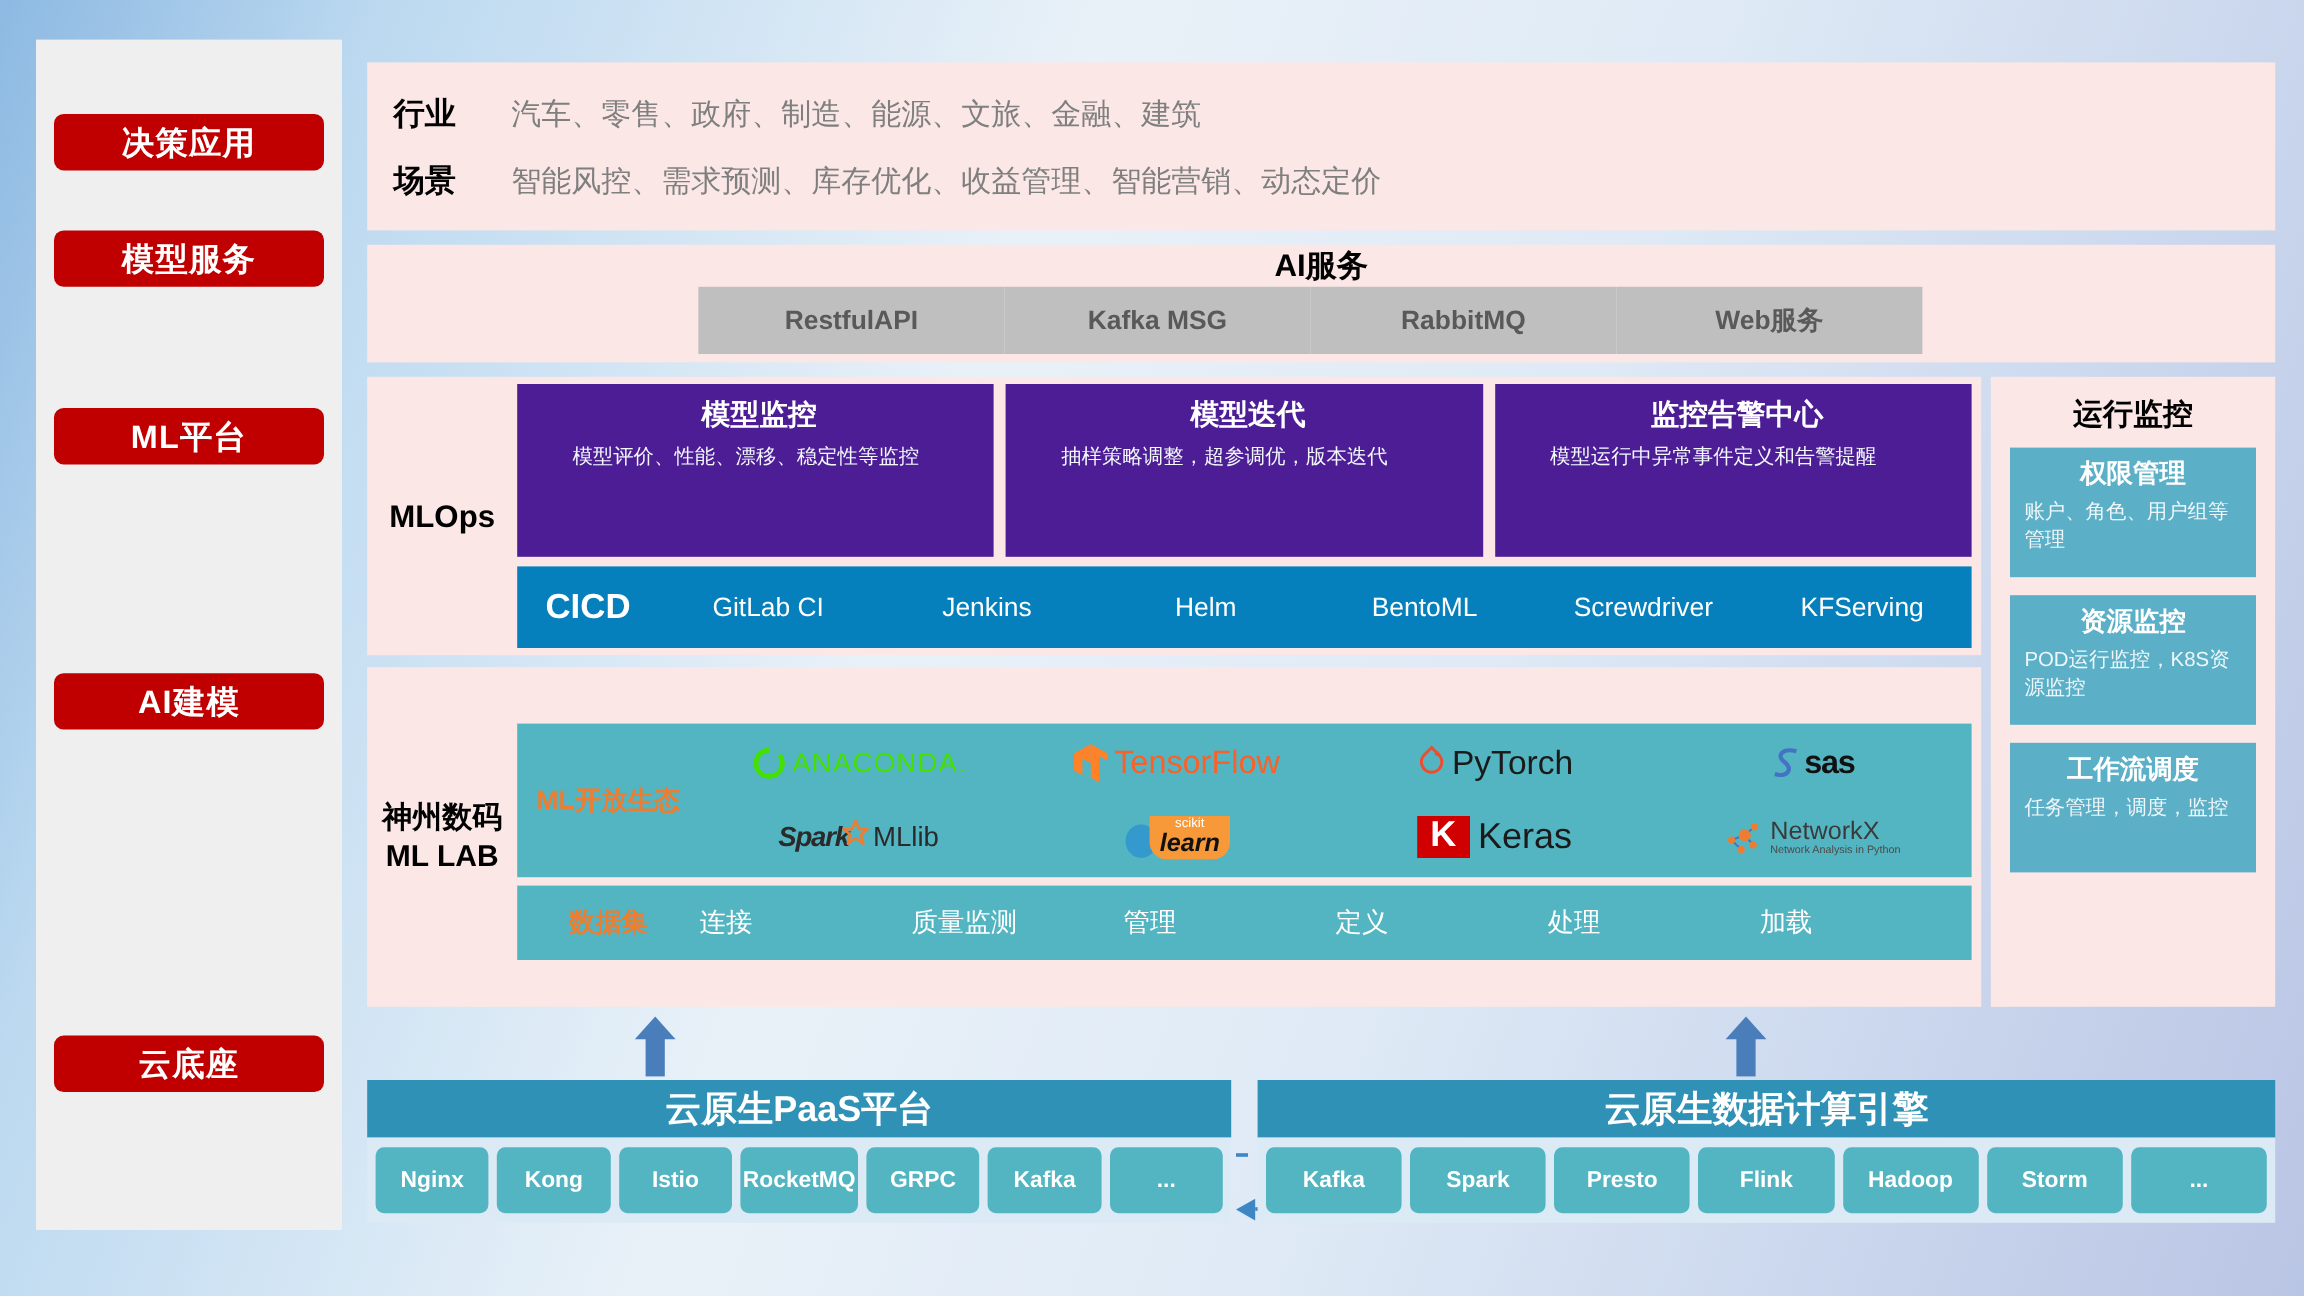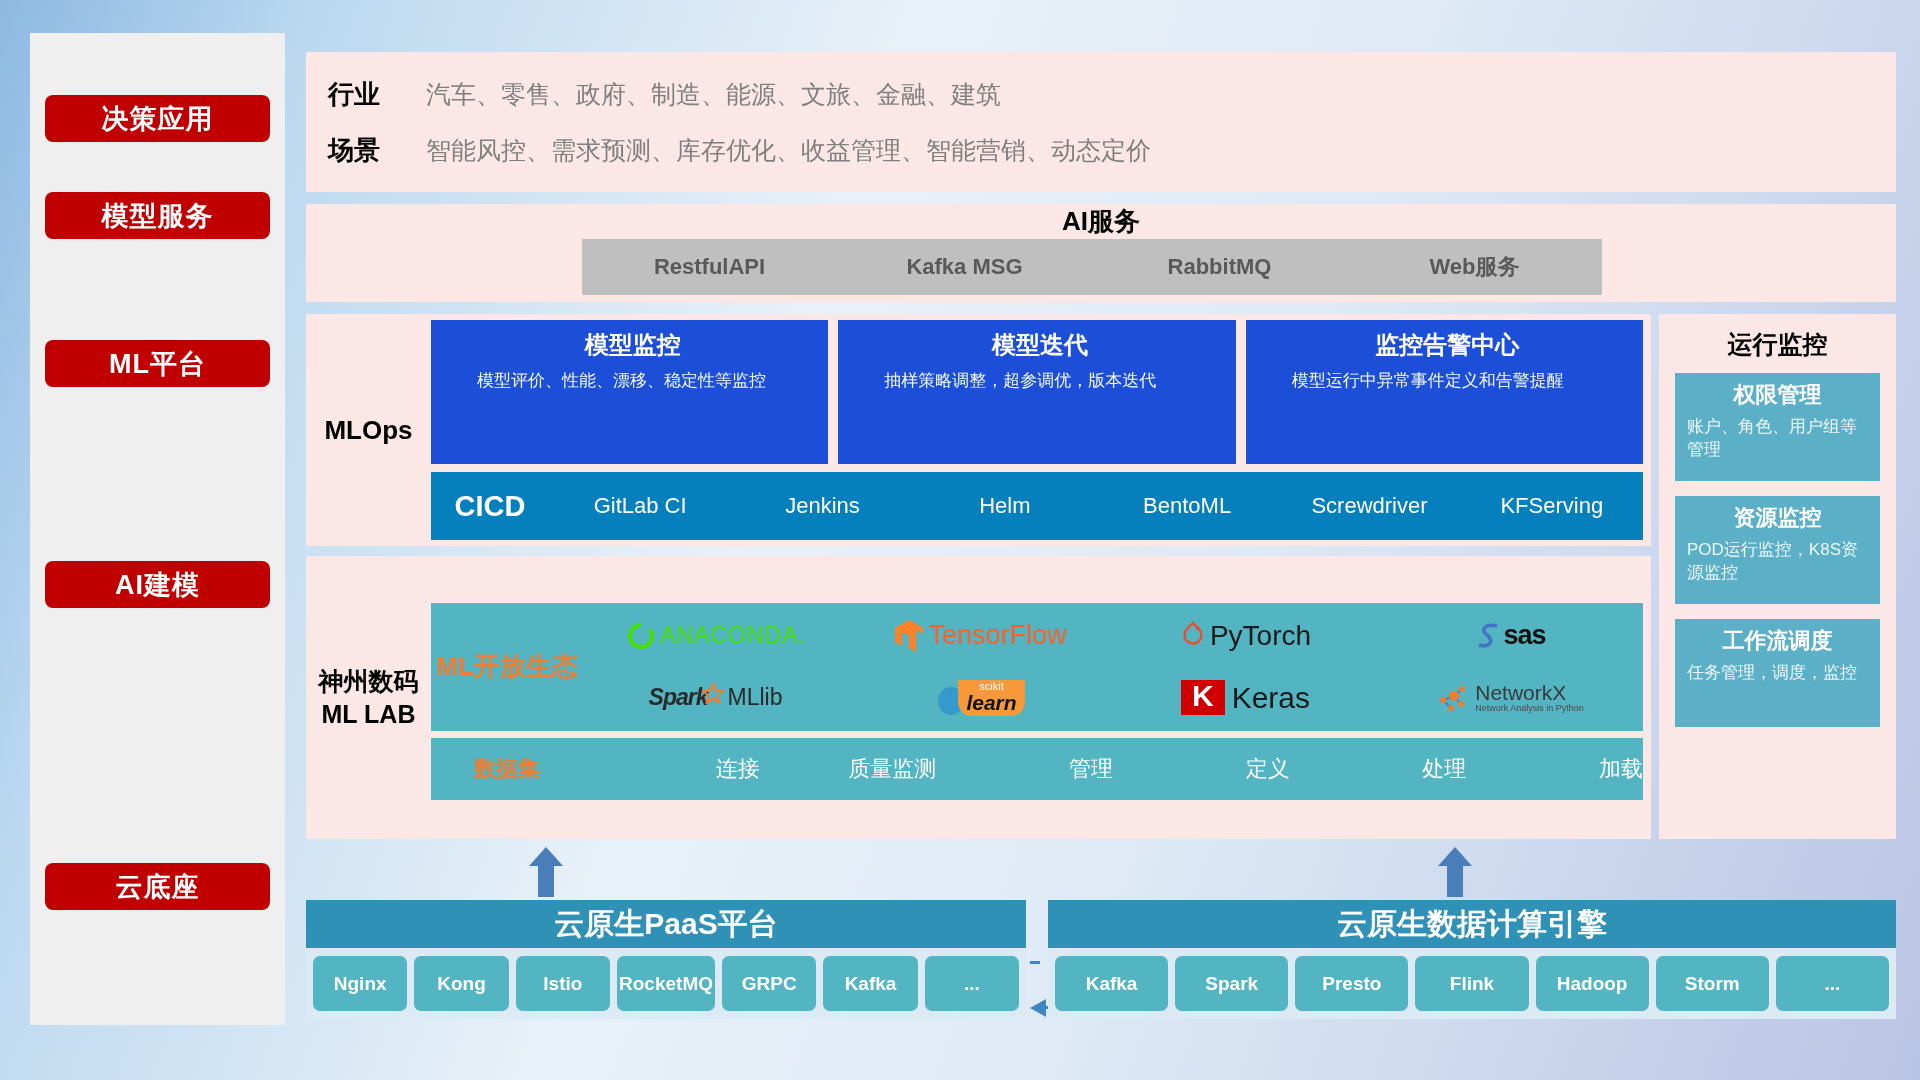--- a/index.html
+++ b/index.html
@@ -43,21 +43,21 @@
     width:255px; height:56px; background:#bfbfbf;
     display:flex; align-items:center; justify-content:center;
     font-size:22px; font-weight:bold; color:#595959;
   }
 
   
   #row-mlops { position:absolute; left:0; top:262px; width:1345px; height:232px; display:flex; align-items:center; }
   #mlops-body { flex:1; padding-right:8px; }
   #mlops-cards { display:flex; gap:10px; }
   .mlops-card {
-    flex:1; background:#1d4ed8; color:#fff; height:144px;
+    flex:1; background:#4c1d95; color:#fff; height:144px;
     padding:9px 8px 10px 14px;
   }
   .mlops-card h4 { font-size:24px; font-weight:bold; text-align:center; margin-bottom:9px; }
   .mlops-card p { font-size:17px; line-height:1.32; color:#f2f8fb;margin-left:32px; }
   #cicd-bar {
     margin-top:8px; background:#0580bc; height:68px; overflow:hidden;
     display:flex; align-items:center;
   }
   #cicd-title { width:118px; flex:none; text-align:center; font-size:29px; font-weight:bold; color:#fff; }
   #cicd-items { flex:1; display:flex; }
@@ -73,30 +73,30 @@
   #mllab-body { flex:1; padding-right:8px; }
   #mllab-tools { display:flex; gap:12px; }
   .tool-chip {
     flex:1; height:53px; background:#53b5c1;
     display:flex; align-items:center; justify-content:center;
     color:#ed7d31; font-size:21px; font-weight:bold;
   }
   #eco-row {
     margin-top:7px; background:#53b5c1; height:128px; display:flex; align-items:center;
   }
-  #eco-label { width:152px; flex:none; text-align:center; color:#ed7d31; font-size:26px; font-weight:bold; }
+  #eco-label { width:152px; flex:none; text-align:center; color:#ed7d31; font-size:22px; font-weight:bold; }
   #eco-logos { flex:1; display:grid; grid-template-columns:repeat(4,1fr); grid-template-rows:1fr 1fr; align-items:center; }
   .logo-cell { display:flex; align-items:center; justify-content:center; height:62px; }
 
   #dataset-row {
     margin-top:7px; background:#53b5c1; height:62px; display:flex; align-items:center;
   }
   #dataset-label { width:152px; flex:none; text-align:center; color:#ed7d31; font-size:22px; font-weight:bold; }
   #dataset-items { flex:1; display:flex; }
-  .ds-item { flex:1; text-align:right; color:#fff; font-size:22px; }
+  .ds-item { flex:1; text-align:left; color:#fff; font-size:22px; }
 
   
   #right-rail {
     position:absolute; left:1353px; top:262px; width:237px; height:525px;
     background:#fbe8e6; padding:10px 16px;
   }
   #right-title { text-align:center; font-size:25px; font-weight:bold; color:#000; margin:4px 0 12px; }
   .mon-card { background:#5bafc7; margin-bottom:15px; padding:7px 12px 10px; height:108px; }
   .mon-card h5 { text-align:center; font-size:22px; font-weight:bold; color:#fff; margin-bottom:6px; }
   .mon-card p { font-size:17px; line-height:1.33; color:#eef7fa; }

